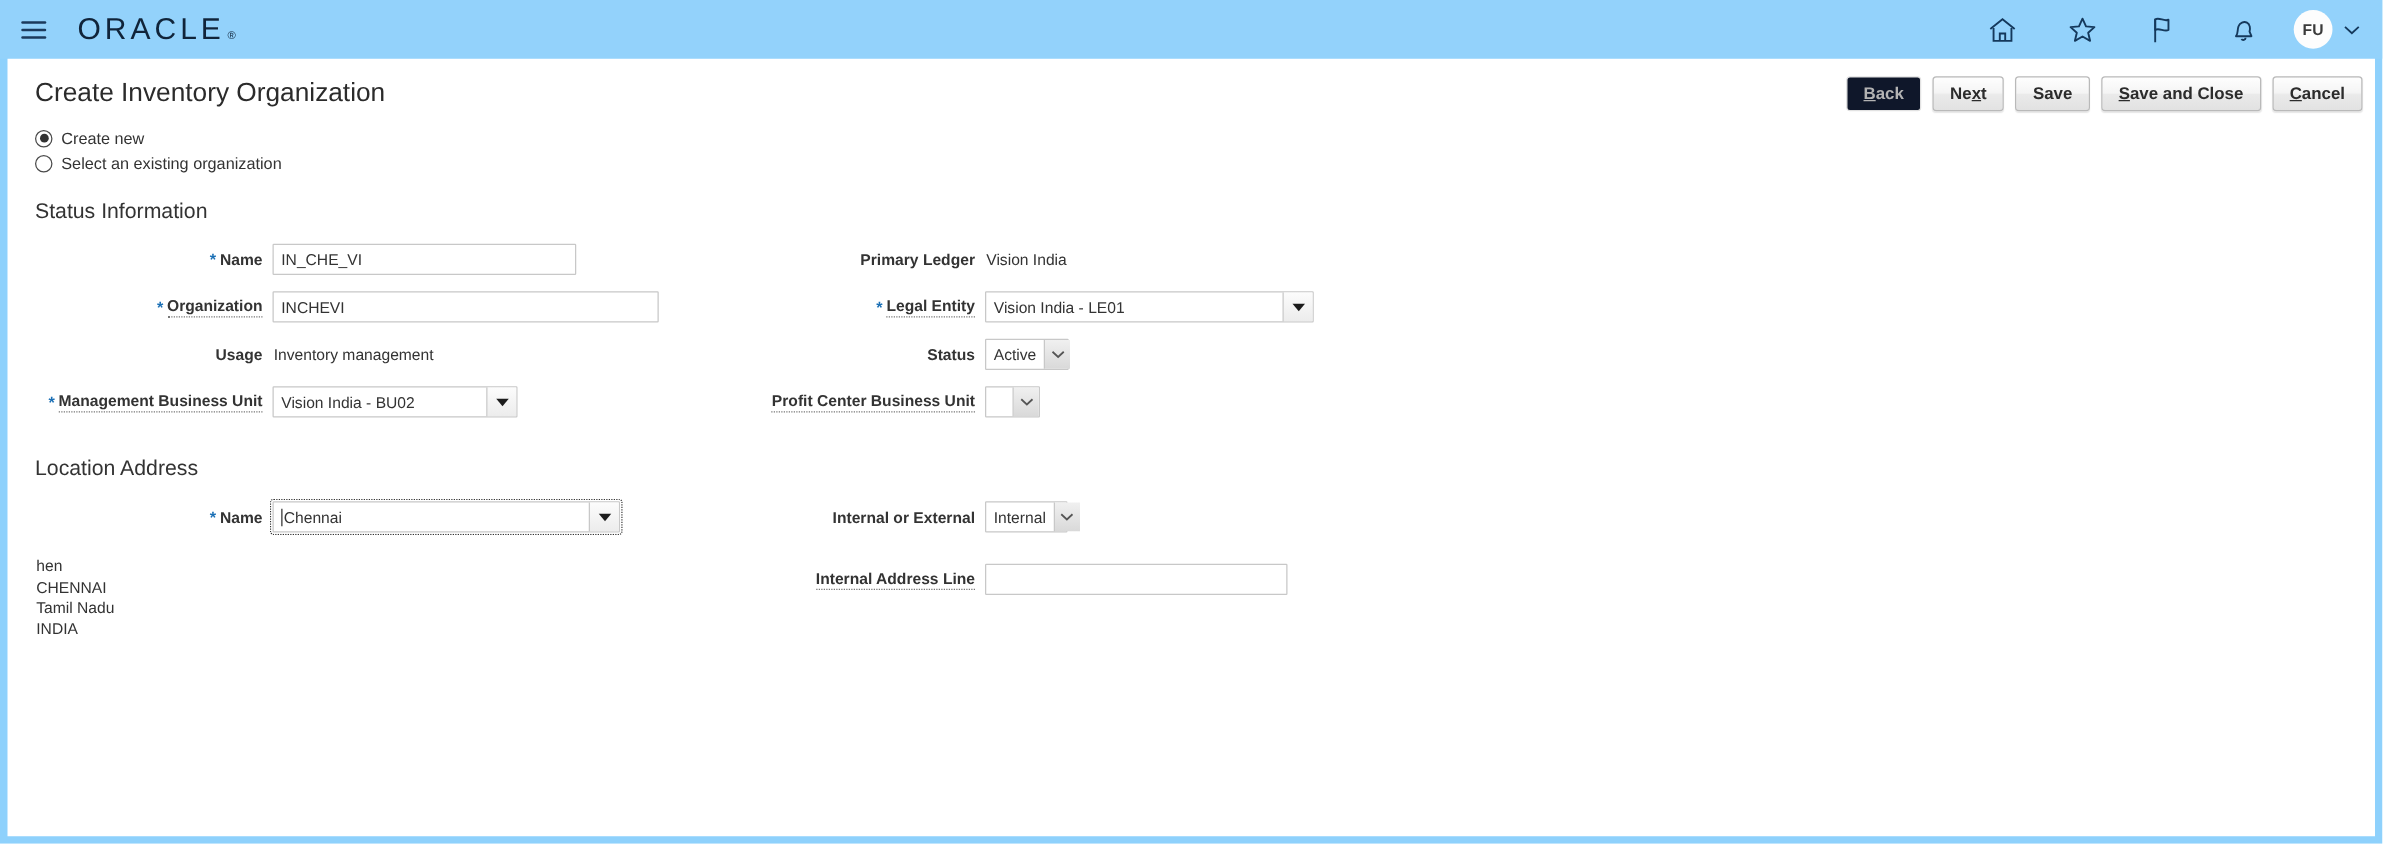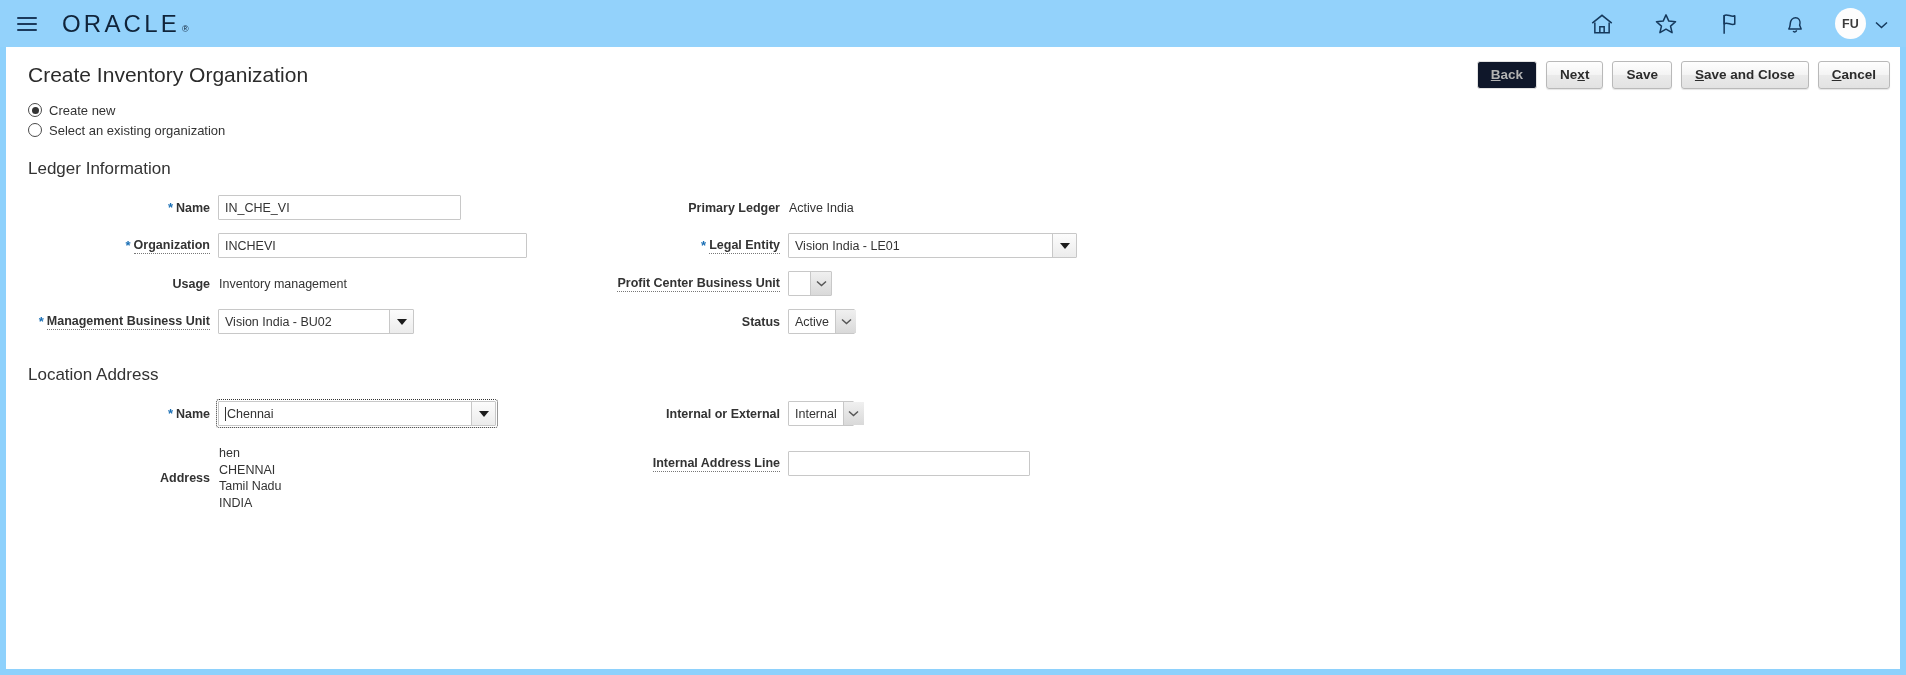--- a/index.html
+++ b/index.html
@@ -105,21 +105,21 @@
     border-color: #e2e2e2;
     box-shadow: none;
     cursor: default;
   }
   .btn u { text-decoration: underline; }
 
   
   .content { padding: 4px 22px 0 22px; }
 
   .radio-row {
-    display: flex; align-items: flex-start; gap: 7px;
+    display: flex; align-items: center; gap: 7px;
     margin-bottom: 5px; cursor: pointer;
   }
   .radio {
     width: 14px; height: 14px; border-radius: 50%;
     border: 1.5px solid #4a4a4a; background: #fff;
     display: flex; align-items: center; justify-content: center;
     flex: 0 0 14px;
   }
   .radio .dot { width: 7px; height: 7px; border-radius: 50%; background: #333; }
   .radio-label { font-size: 13px; color: #333; }
@@ -184,21 +184,21 @@
   .combo .cbarrow {
     width: 24px; flex: 0 0 24px;
     border-left: 1px solid #c8c8c8;
     background: linear-gradient(to bottom, #fcfcfc, #ececec);
     display: flex; align-items: center; justify-content: center;
   }
   .tri { width: 0; height: 0; border-left: 5px solid transparent;
          border-right: 5px solid transparent; border-top: 6px solid #1c1c1c; }
   .combo.w195 { width: 196px; }
   .combo.w190 { width: 190px; }
-  .combo.w278 { width: 289px; gap: 44px; }
+  .combo.w278 { width: 263px; gap: 44px; }
 
   
   .combo.focused { outline: 1px dotted #333; outline-offset: 1px; }
   .caret {
     display: inline-block; width: 1px; height: 14px;
     background: #333; margin-right: 1px;
   }
 
   
   .sel {
@@ -328,21 +328,21 @@
               <span class="dot"></span>
             </span>
           <span class="radio-label">Create new</span>
         </div>
         <div class="radio-row">
           <span class="radio"></span>
           <span class="radio-label">Select an existing organization</span>
         </div>
       </div>
 
-      <div class="section-title">Ledger Information</div>
+      <div class="section-title">Status Information</div>
 
       <div class="formgrid">
 
         <div class="col col-left">
 
           <div class="frow">
             <div class="flabel lw-190">
               <span class="req">*</span>
               <span class="lt">Name</span>
             </div>
@@ -387,62 +387,62 @@
 
         </div>
 
         <div class="col col-right">
 
           <div class="frow">
             <div class="flabel lw-215">
               <span class="lt">Primary Ledger</span>
             </div>
             <div class="fval">
-              <span class="statictext">Active India</span>
+              <span class="statictext">Vision India</span>
             </div>
           </div>
 
           <div class="frow">
             <div class="flabel lw-215">
               <span class="req">*</span>
               <span class="lt dotted">Legal Entity</span>
             </div>
             <div class="fval">
               <div class="combo w278">
                 <span class="cbtext">Vision India - LE01</span>
                 <span class="cbarrow">
                     <i class="tri"></i>
                   </span>
               </div>
             </div>
           </div>
 
           <div class="frow">
             <div class="flabel lw-215">
-              <span class="lt dotted">Profit Center Business Unit</span>
-            </div>
-            <div class="fval">
-              <div class="sel w-empty">
-                <span class="seltext"></span>
+              <span class="lt">Status</span>
+            </div>
+            <div class="fval">
+              <div class="sel w-status">
+                <span class="seltext">Active</span>
                 <span class="selarrow">
                   <svg width="11" height="7" viewBox="0 0 11 7" fill="none" stroke="#555" stroke-width="1.4">
                       <path d="M1 1.4 L5.5 5.6 L10 1.4"></path>
                     </svg>
                 </span>
               </div>
             </div>
           </div>
 
           <div class="frow">
             <div class="flabel lw-215">
-              <span class="lt">Status</span>
-            </div>
-            <div class="fval">
-              <div class="sel w-status">
-                <span class="seltext">Active</span>
+              <span class="lt dotted">Profit Center Business Unit</span>
+            </div>
+            <div class="fval">
+              <div class="sel w-empty">
+                <span class="seltext"></span>
                 <span class="selarrow">
                   <svg width="11" height="7" viewBox="0 0 11 7" fill="none" stroke="#555" stroke-width="1.4">
                       <path d="M1 1.4 L5.5 5.6 L10 1.4"></path>
                     </svg>
                 </span>
               </div>
             </div>
           </div>
 
         </div>
@@ -466,21 +466,20 @@
                     <span>Chennai</span>
                 </span>
                 <span class="cbarrow">
                     <i class="tri"></i>
                   </span>
               </div>
             </div>
           </div>
 
           <div class="addr-row">
-            <div class="addr-label">Address</div>
             <div class="addr-lines">
               <div>hen</div>
               <div>CHENNAI</div>
               <div>Tamil Nadu</div>
               <div>INDIA</div>
             </div>
           </div>
 
         </div>
 

